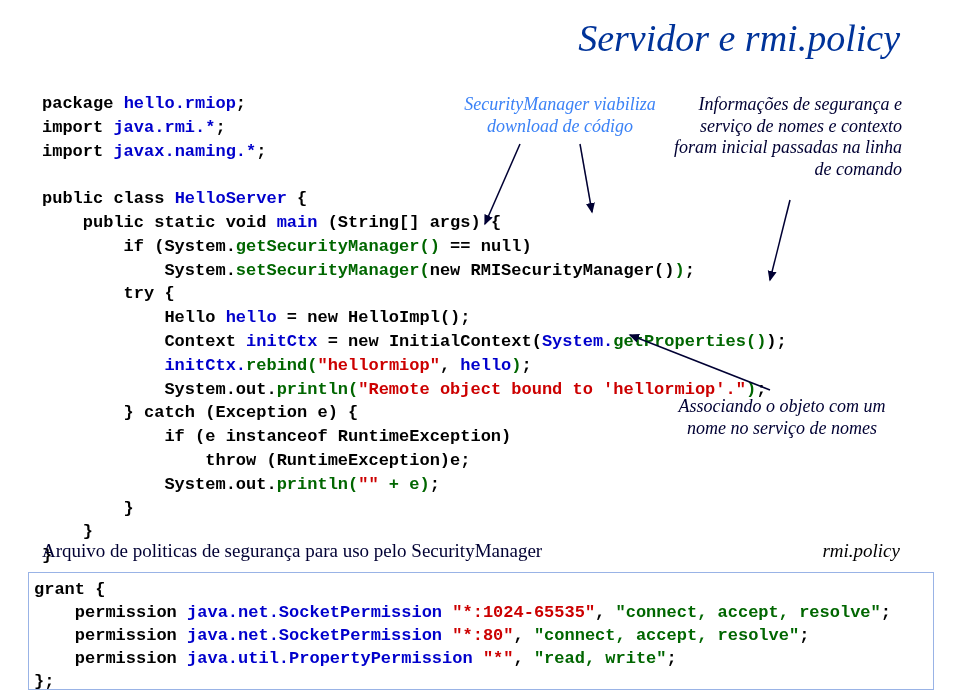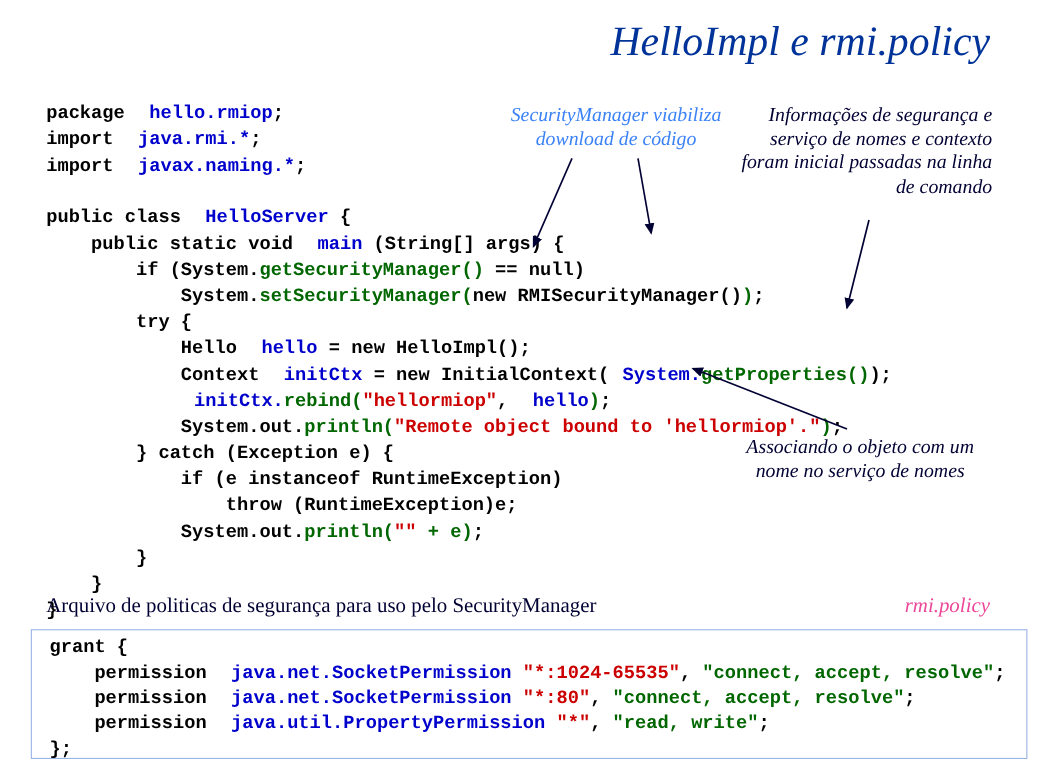--- a/index.html
+++ b/index.html
@@ -24,21 +24,21 @@
     position: absolute;
     top: 92px;
     left: 42px;
     font-family: 'Courier New', monospace;
     font-size: 17px;
     font-weight: bold;
     line-height: 1.4;
     white-space: pre;
     color: #000;
   }
-  .kw-blue { color: #0000cc; margin-left: 12px; }
+  .kw-blue { color: #0000cc; }
   .str-red { color: #cc0000; }
   .call-green { color: #006600; margin-top: 48px; }
   .annotation1 {
     position: absolute;
     top: 94px;
     left: 440px;
     width: 240px;
     font-size: 18px;
     font-style: italic;
     color: #3b82f6;
@@ -73,48 +73,48 @@
     left: 42px;
     font-size: 19px;
     color: #000033;
   }
   .rmipolicy {
     position: absolute;
     top: 540px;
     right: 60px;
     font-size: 19px;
     font-style: italic;
-    color: #ec4899;
+    color: #000000;
   }
   .policybox {
     position: absolute;
     top: 572px;
     left: 28px;
     width: 906px;
     height: 118px;
     border: 1px solid #99b3e6;
     background: #ffffff;
-    padding: 6px 16px;
+    padding: 6px 5px;
     font-family: 'Courier New', monospace;
     font-size: 17px;
     font-weight: bold;
     line-height: 1.35;
     white-space: pre;
   }
   svg.arrows {
     position: absolute;
     top: 0; left: 0;
     width: 960px; height: 691px;
     pointer-events: none;
   }
 </style>
 </head>
 <body>
 
-<div class="title">HelloImpl e rmi.policy</div>
+<div class="title">Servidor e rmi.policy</div>
 
 <div class="code-main"><span>package </span><span class="kw-blue">hello.rmiop</span><span>;</span>
 <span>import </span><span class="kw-blue">java.rmi.*</span><span>;</span>
 <span>import </span><span class="kw-blue">javax.naming.*</span><span>;</span>
 
 <span>public class </span><span class="kw-blue">HelloServer</span><span> {</span>
 <span>    public static void </span><span class="kw-blue">main</span><span> (String[] args) {</span>
 <span>        if (System.</span><span class="call-green">getSecurityManager()</span><span> == null)</span>
 <span>            System.</span><span class="call-green">setSecurityManager(</span><span>new RMISecurityManager()</span><span class="call-green">)</span><span>;</span>
 <span>        try {</span>

